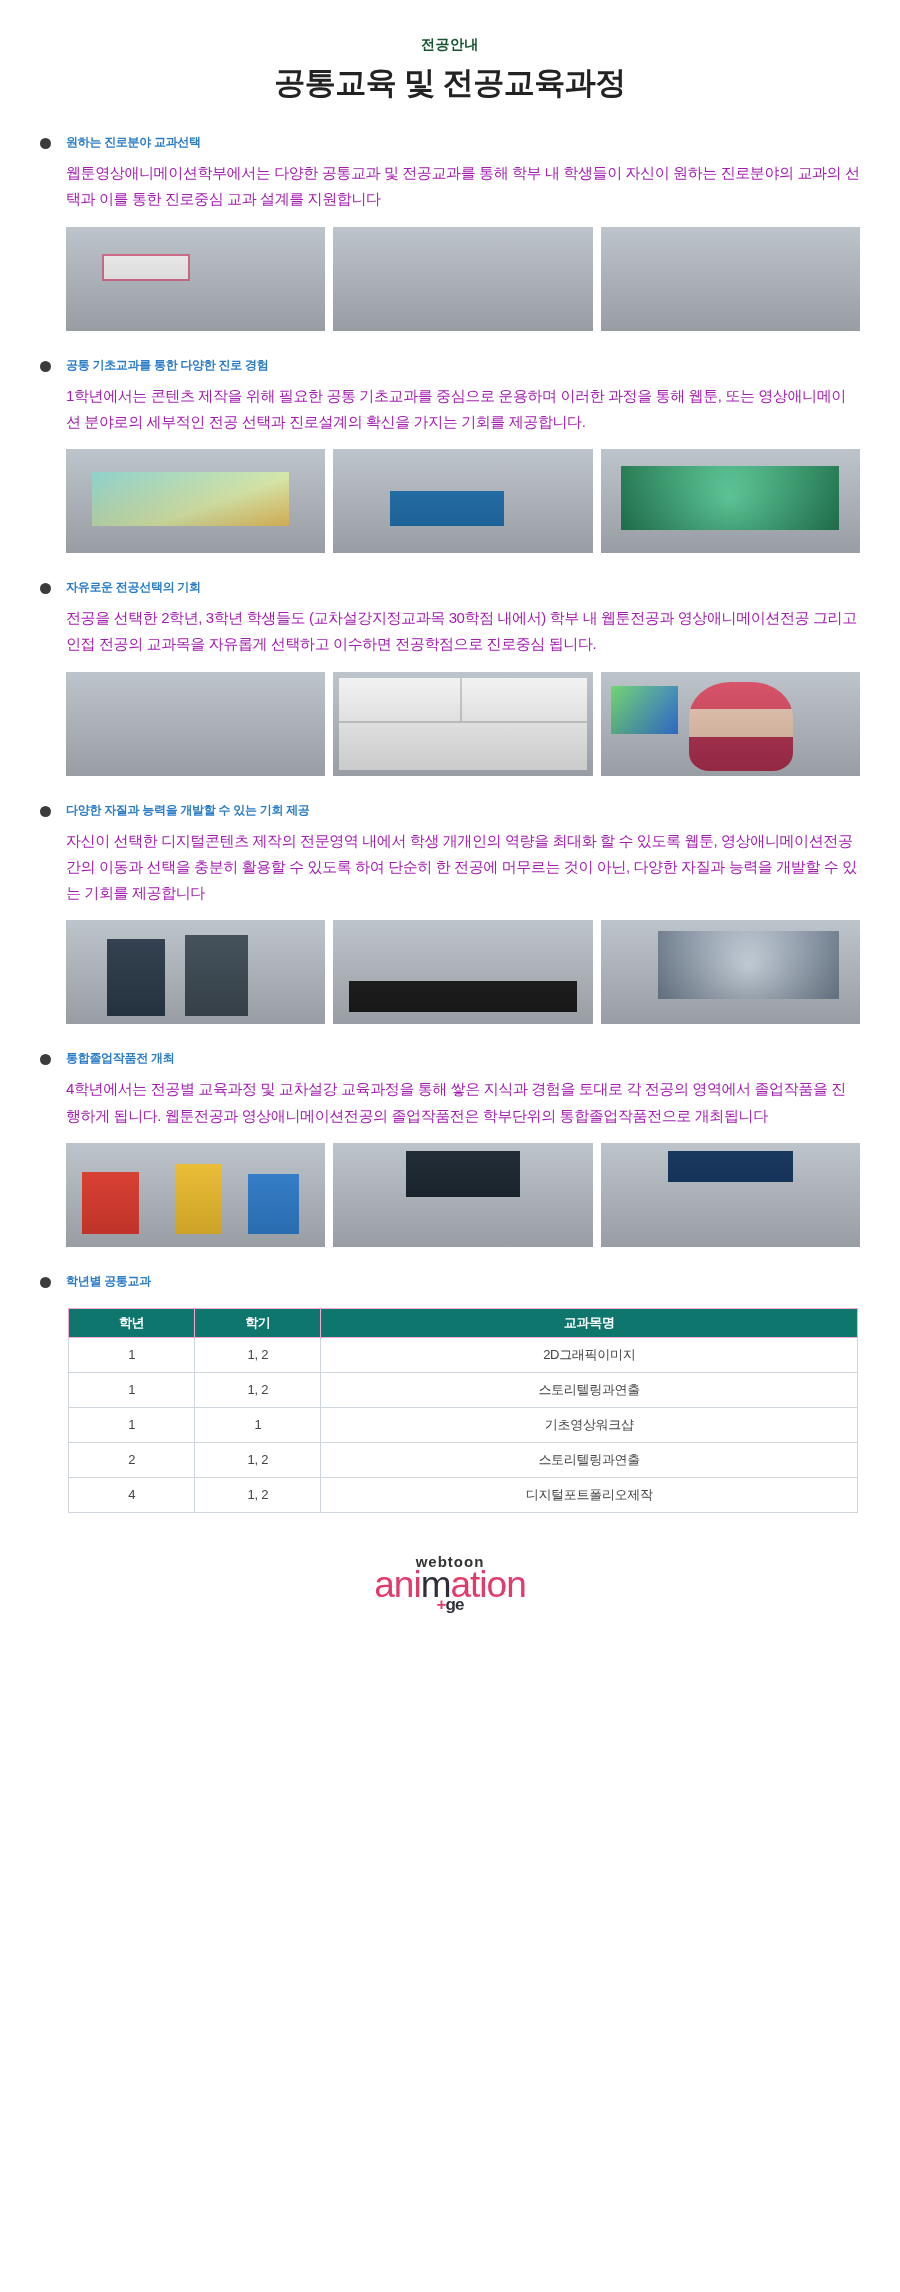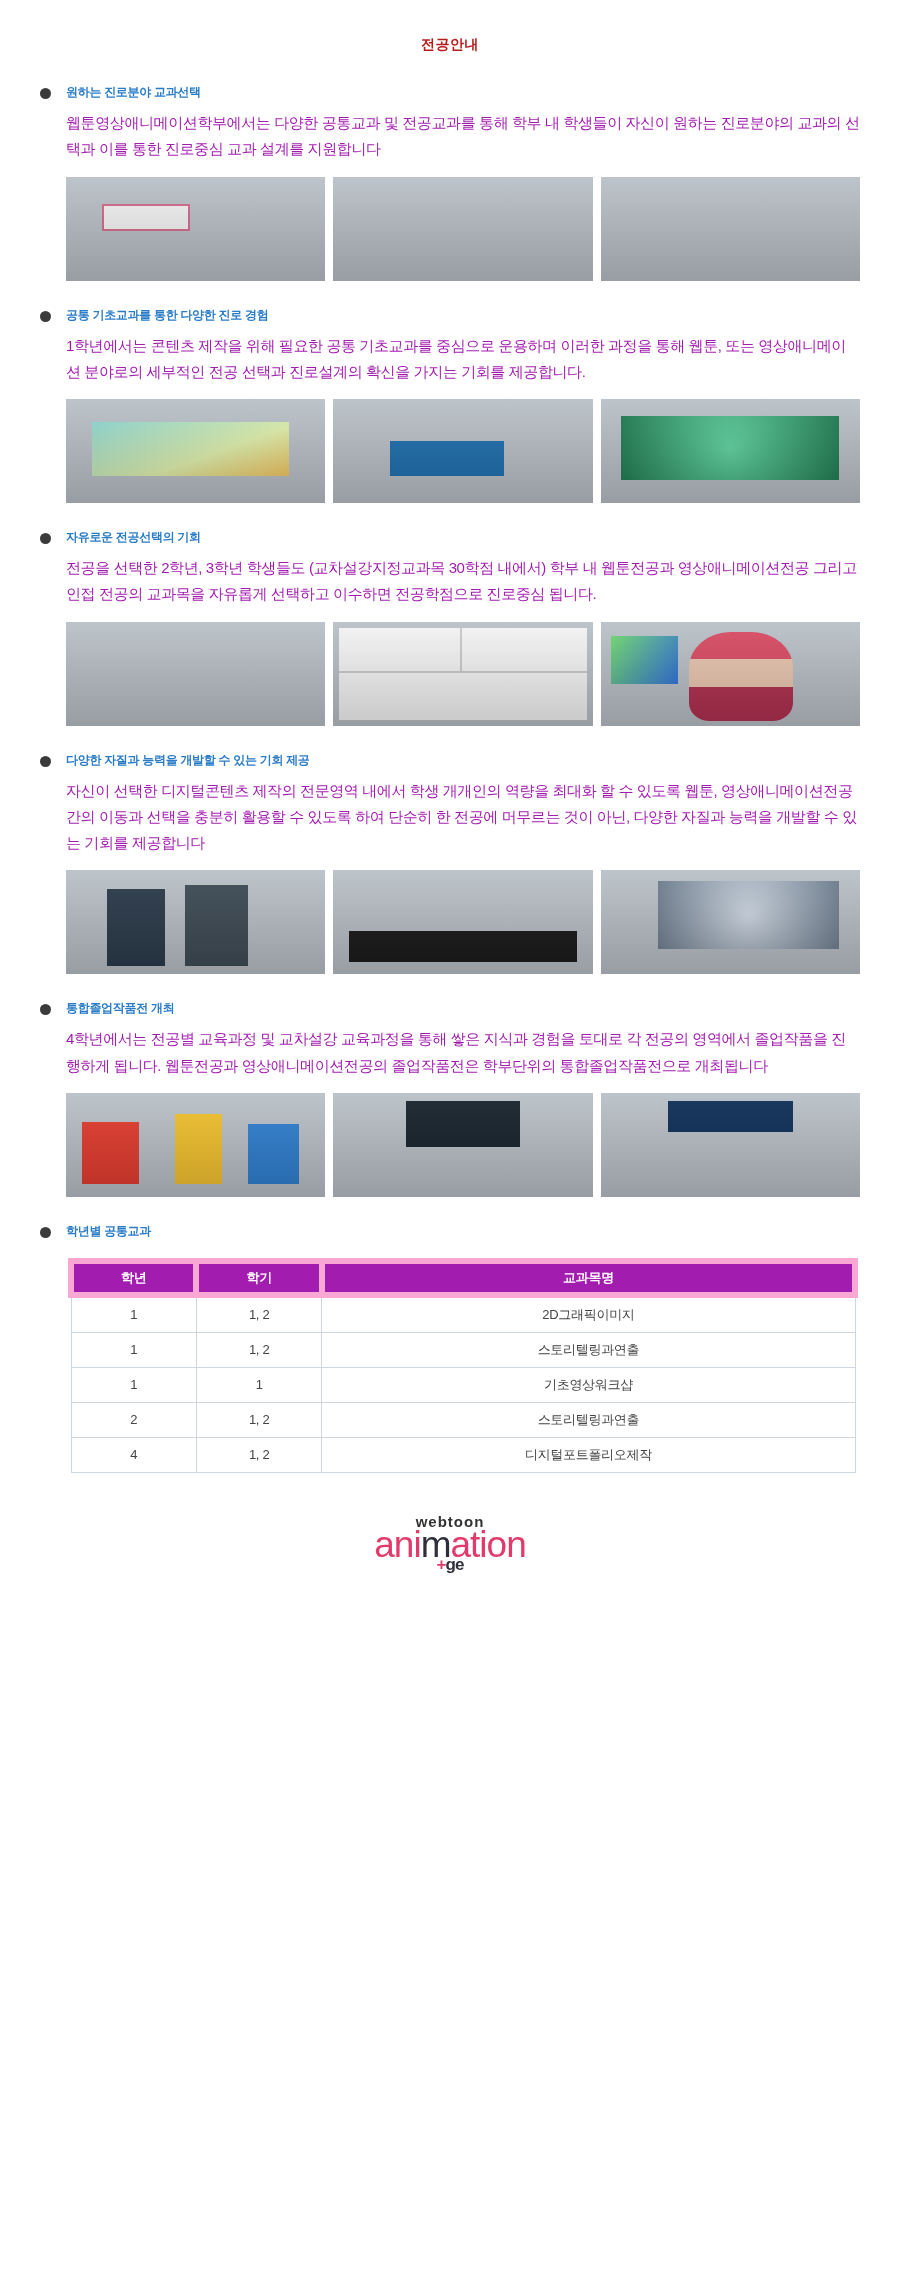--- a/index.html
+++ b/index.html
@@ -16,21 +16,21 @@
   }
   .page {
     width: 900px;
     padding: 36px 40px 0 40px;
   }
 
   
   .header { text-align: center; margin-bottom: 30px; }
   .header .eyebrow {
     font-size: 14px;
-    color: #b91c1c;
+    color: #14532d;
     letter-spacing: 0.5px;
     margin-bottom: 8px;
     font-weight: bold;
   }
   .header .title {
     font-size: 31px;
     font-weight: bold;
     color: #222222;
     letter-spacing: -0.5px;
   }
@@ -141,25 +141,25 @@
   .p5c .scr { position:absolute; left:26%; top:8%; width:48%; height:30%; background:#0d2e57; }
 
   
   .table-wrap { margin: 18px 0 0 0; padding: 0 2px; }
   table.courses {
     width: 100%;
     border-collapse: collapse;
     font-size: 13px;
   }
   table.courses th {
-    background: #a21caf;
+    background: #0f766e;
     color: #ffffff;
     font-weight: bold;
     padding: 5px 4px;
-    border: 6px solid #f9a8d4;
+    border: 1px solid #f9a8d4;
     text-align: center;
     letter-spacing: -0.3px;
   }
   table.courses td {
     border: 1px solid #cfd6dd;
     padding: 8px 4px;
     text-align: center;
     color: #444444;
     letter-spacing: -0.3px;
   }
@@ -197,20 +197,21 @@
   }
   .footer .ge .plus { color: #e23b6b; }
 </style>
 </head>
 <body>
 
 <div class="page">
 
   <div class="header">
     <div class="eyebrow">전공안내</div>
+    <div class="title">공통교육 및 전공교육과정</div>
   </div>
 
   <div class="section">
     <span class="bullet"></span>
     <div class="section-title">원하는 진로분야 교과선택</div>
     <div class="section-body">웹툰영상애니메이션학부에서는 다양한 공통교과 및 전공교과를 통해 학부 내 학생들이 자신이 원하는 진로분야의 교과의 선택과 이를 통한 진로중심 교과 설계를 지원합니다</div>
     <div class="img-row">
       <div class="ph p1a">
           <span class="deskline"></span>
         </div>

